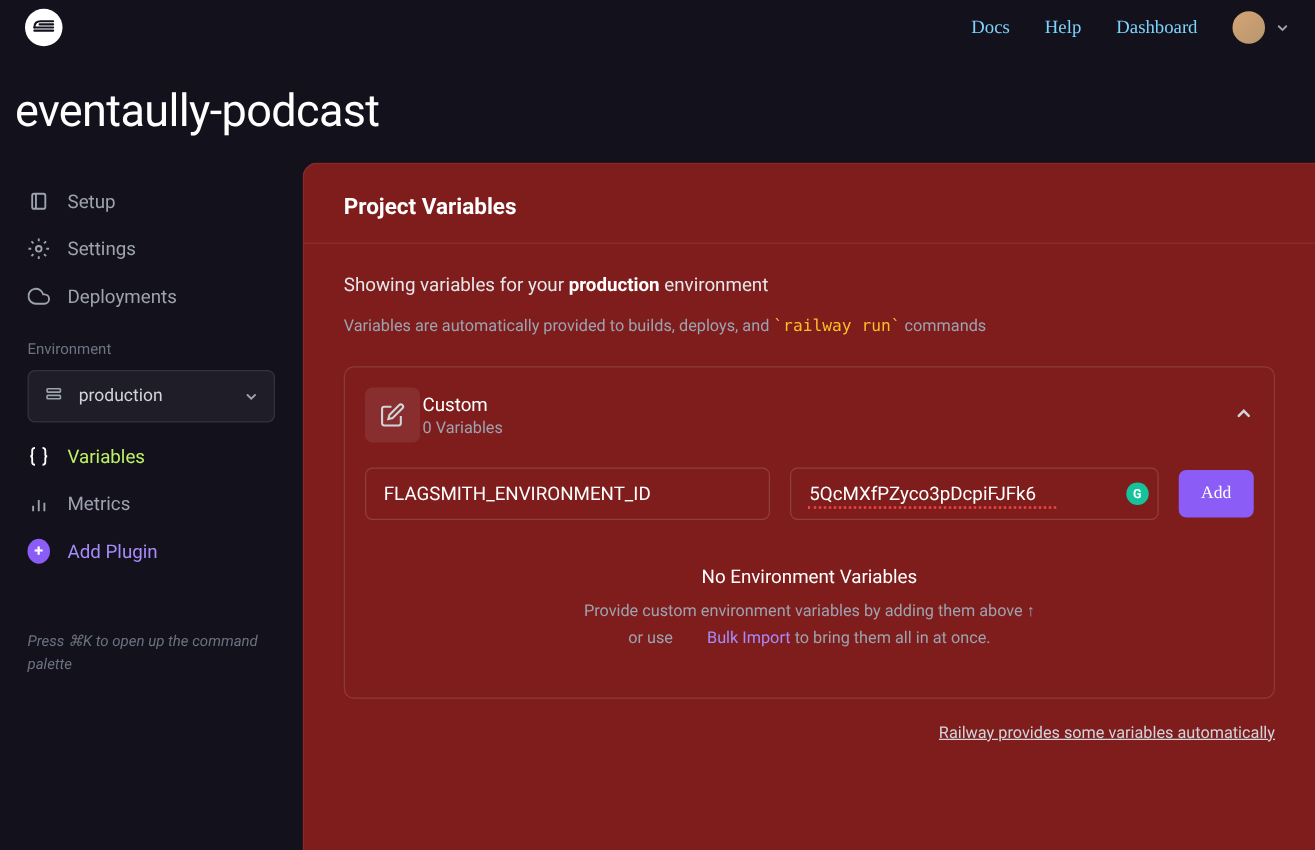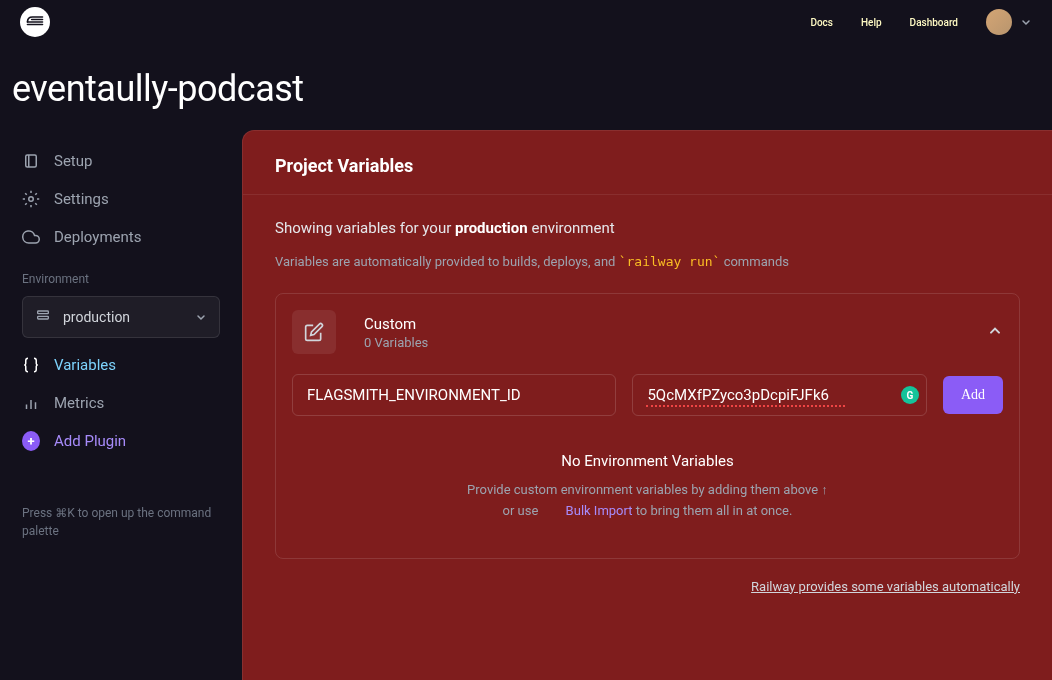--- a/index.html
+++ b/index.html
@@ -40,24 +40,25 @@
       height: 20px;
     }
     
     .header-right {
       display: flex;
       align-items: center;
       gap: 28px;
     }
     
     .header-link {
-      color: #fef9c3;
-      font-size: 10px;
+      color: #7dd3fc;
+      font-size: 15px;
       font-weight: 500;
       cursor: pointer;
+      font-family: Liberation Serif, serif;
     }
     
     .user-menu {
       display: flex;
       align-items: center;
       gap: 8px;
       cursor: pointer;
     }
     
     .avatar {
@@ -88,21 +89,21 @@
       display: flex;
       align-items: center;
       gap: 14px;
       padding: 10px 0;
       color: #9CA3AF;
       font-size: 15px;
       cursor: pointer;
     }
     
     .sidebar-item.active {
-      color: #7dd3fc;
+      color: #bef264;
     }
     
     .sidebar-item.purple {
       color: #A78BFA;
     }
     
     .sidebar-icon {
       width: 18px;
       height: 18px;
       display: flex;
@@ -134,20 +135,21 @@
       flex: 1;
       color: #D1D5DB;
       font-size: 14px;
     }
     
     .hint-text {
       font-size: 12px;
       color: #6B7280;
       line-height: 1.5;
       margin-top: 44px;
+      font-style: italic;
     }
     
     .content {
       flex: 1;
       background: #7f1d1d;
       border-top-left-radius: 12px;
       border-left: 1px solid rgba(255,255,255,0.08);
       border-top: 1px solid rgba(255,255,255,0.08);
       min-height: 550px;
     }
@@ -190,21 +192,21 @@
     
     .card {
       border: 1px solid rgba(255,255,255,0.12);
       border-radius: 8px;
       padding: 16px;
     }
     
     .card-header {
       display: flex;
       align-items: center;
-      gap: 28px;
+      gap: 2px;
       margin-bottom: 20px;
       justify-content: center;
     }
     
     .card-icon-box {
       width: 44px;
       height: 44px;
       background: rgba(255,255,255,0.08);
       border-radius: 6px;
       display: flex;

